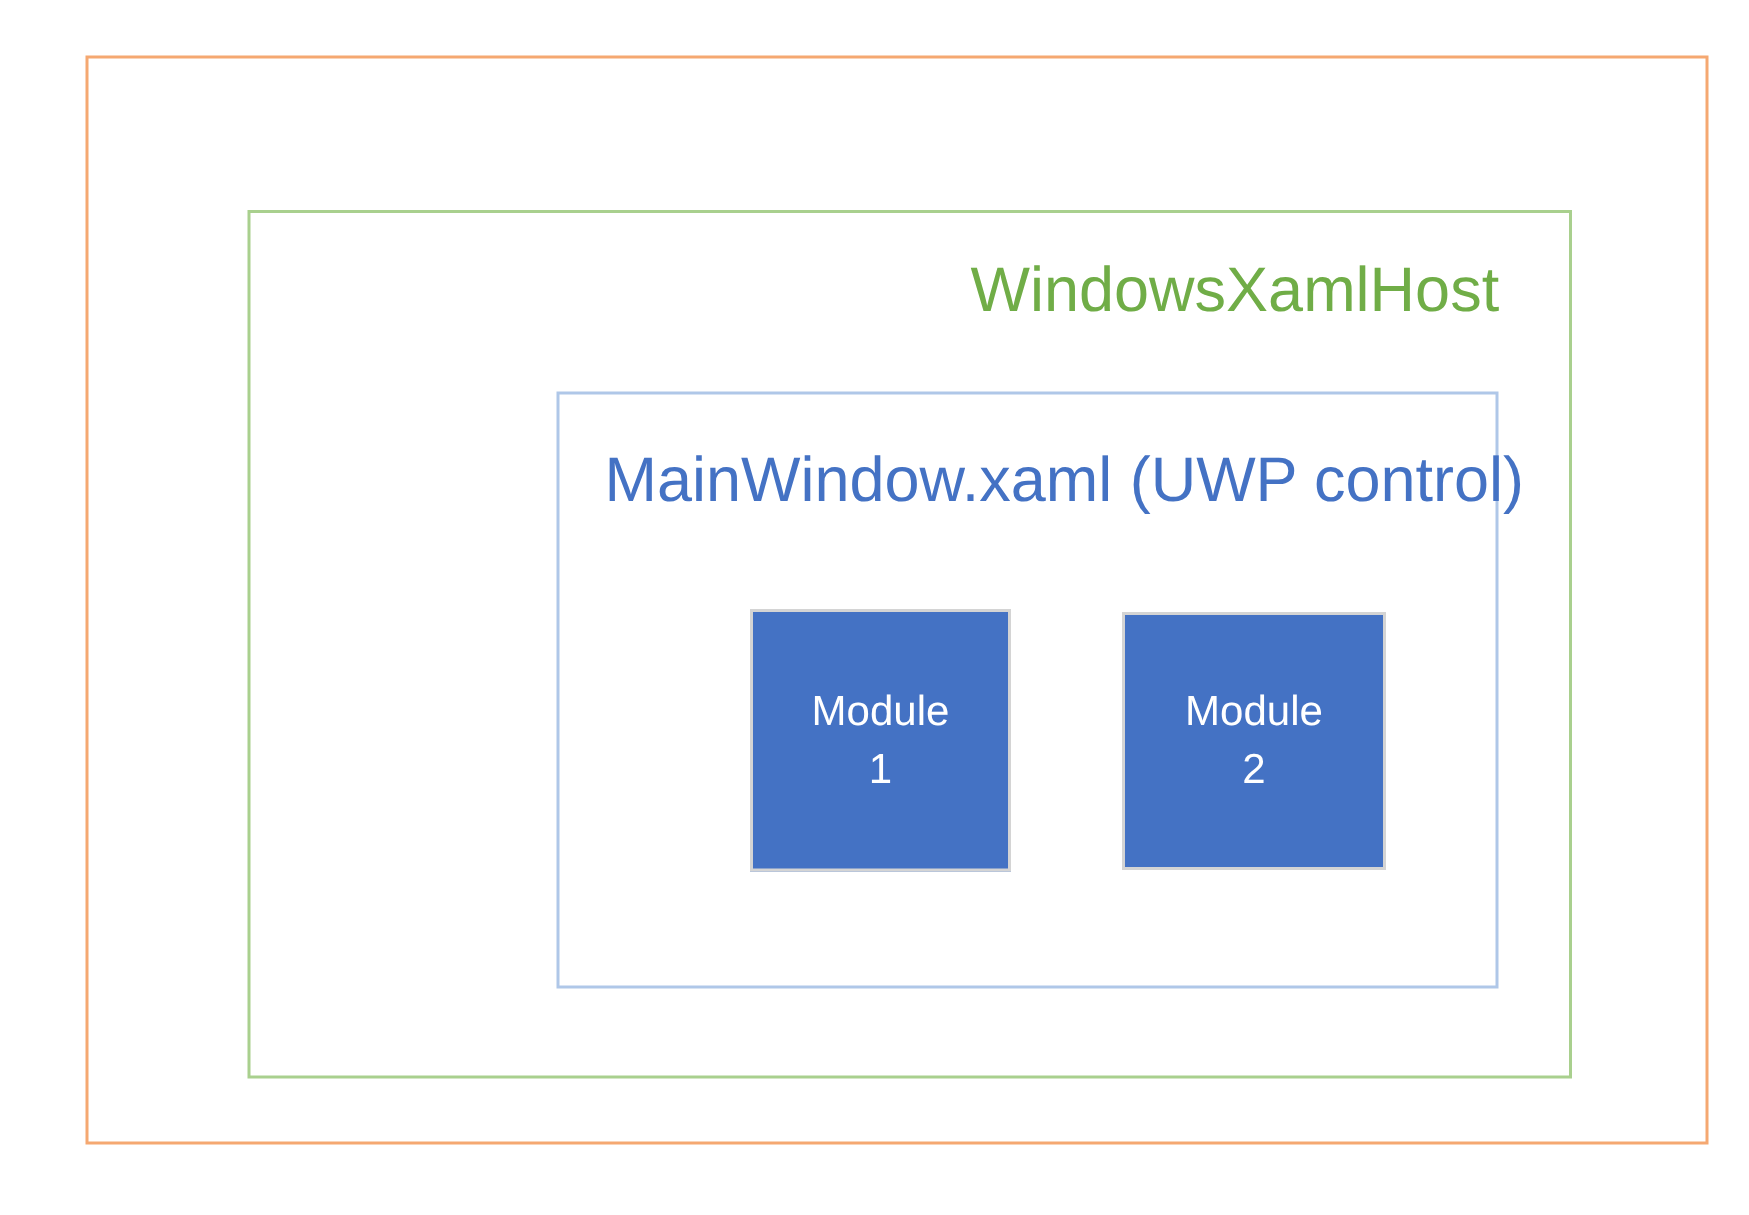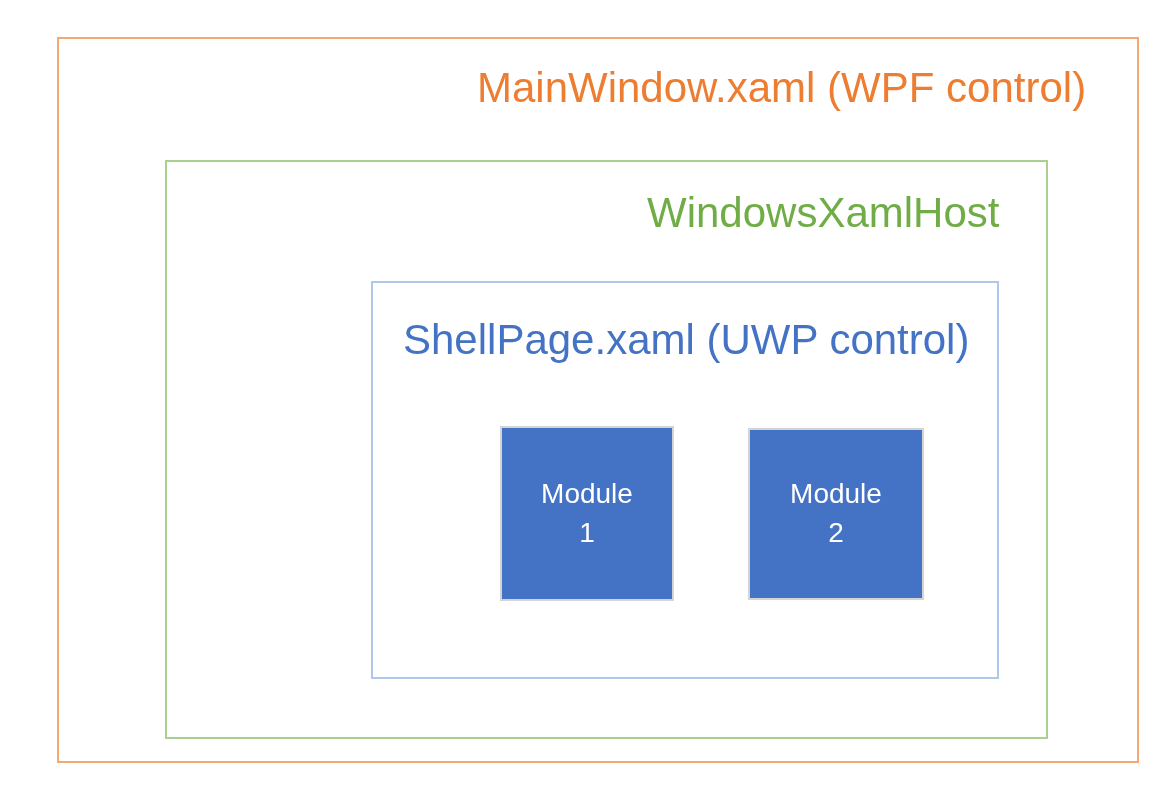--- a/index.html
+++ b/index.html
@@ -26,21 +26,20 @@
     width: 1082px;
     height: 726px;
     border: 2px solid #F5A871;
   }
   .xamlhost-box {
     left: 106px;
     top: 101px;
     width: 883px;
     height: 579px;
     border: 2px solid #A9D08E;
-    margin-top: 20px;
   }
   .shellpage-box {
     left: 204px;
     top: 119px;
     width: 628px;
     height: 398px;
     border: 2px solid #AFC7E8;
   }
   .diagram-label {
     position: absolute;
@@ -89,27 +88,26 @@
     width: 176px;
     height: 172px;
   }
 </style>
 </head>
 <body>
 
 <div class="canvas">
 
   <div class="box mainwindow-box">
-    <div class="diagram-label mainwindow-label">MainWindow.xaml (WPF control)</div>
 
     <div class="box xamlhost-box">
       <div class="diagram-label xamlhost-label">WindowsXamlHost</div>
 
       <div class="box shellpage-box">
-        <div class="diagram-label shellpage-label">ShellPage.xaml (UWP control)</div>
+        <div class="diagram-label shellpage-label">MainWindow.xaml (UWP control)</div>
 
         <div class="module-box module-1">
           <span>Module</span>
           <span>1</span>
         </div>
 
         <div class="module-box module-2">
           <span>Module</span>
           <span>2</span>
         </div>

